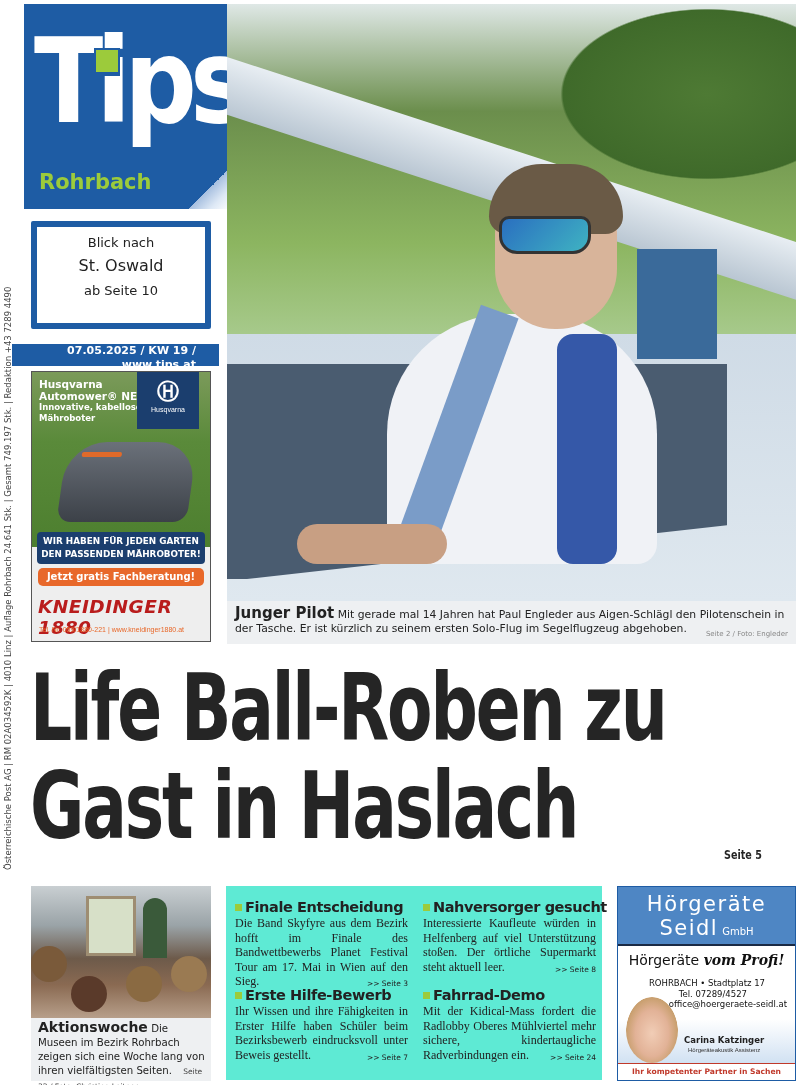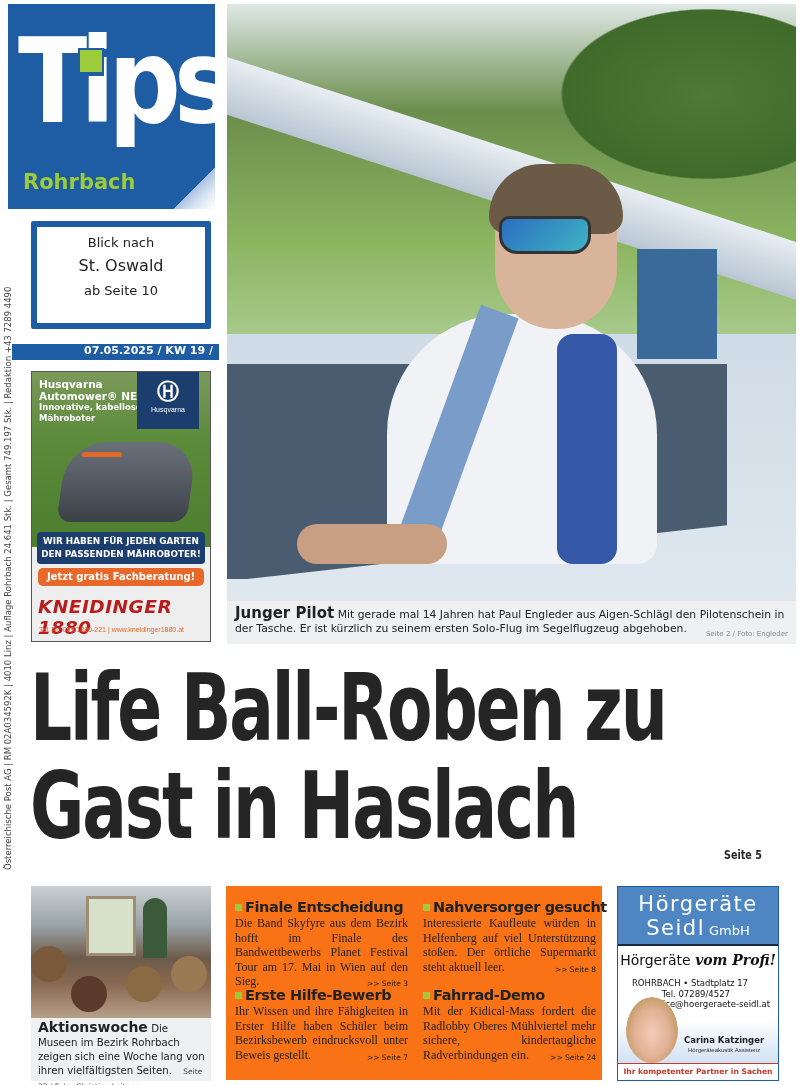--- a/index.html
+++ b/index.html
@@ -1,32 +1,32 @@
 <!DOCTYPE html>
 <html><head>
 <meta charset="utf-8">
 <style>
   * { box-sizing: border-box; margin: 0; padding: 0; }
   body { width: 800px; height: 1085px; background: #fff; position: relative; overflow: hidden; font-family: "Liberation Sans", sans-serif; color: #222; }
 
   
-  .logo { position: absolute; left: 8px; top: 4px; width: 207px; height: 205px; background: #1e5ca4; overflow: hidden; }
+  .logo { position: absolute; left: 24px; top: 4px; width: 207px; height: 205px; background: #1e5ca4; overflow: hidden; }
   .logo .tips { position: absolute; left: 10px; top: 18px; font-family: "DejaVu Sans", sans-serif; font-weight: bold; font-size: 118px; letter-spacing: -8px; color: #fff; line-height: 1; transform: scaleX(0.86); transform-origin: left top; }
   .logo .dot { position: absolute; left: 72px; top: 46px; width: 22px; height: 22px; background: #9ccb3b; }
   .logo .dot-cover { position: absolute; left: 70px; top: 44px; width: 26px; height: 28px; background: #1e5ca4; }
   .logo .region { position: absolute; left: 15px; top: 166px; font-family: "DejaVu Sans", sans-serif; font-weight: bold; font-size: 21px; color: #9ccb3b; }
   .logo .curl2 { position: absolute; right: 0; bottom: 0; width: 42px; height: 42px; background: linear-gradient(135deg, transparent 50%, #a8c0e0 50%, #dde8f5 75%, #fff 100%); }
 
   
   .blick { position: absolute; left: 31px; top: 221px; width: 180px; height: 108px; border: 6px solid #1e5ca4; border-radius: 2px; background: #fff; text-align: center; font-family: "DejaVu Sans", sans-serif; }
   .blick .l1 { font-size: 13px; margin-top: 8px; color: #222; }
   .blick .l2 { font-size: 16px; margin-top: 6px; color: #222; }
   .blick .l3 { font-size: 13px; margin-top: 8px; color: #222; }
 
-  .dateline { position: absolute; left: 12px; top: 344px; width: 207px; height: 16px; background: #1e5ca4; color: #fff; font-family: "DejaVu Sans", sans-serif; font-weight: bold; font-size: 11px; line-height: 14px; text-align: right; padding-right: 6px; }
+  .dateline { position: absolute; left: 12px; top: 344px; width: 207px; height: 22px; background: #1e5ca4; color: #fff; font-family: "DejaVu Sans", sans-serif; font-weight: bold; font-size: 11px; line-height: 14px; text-align: right; padding-right: 23px; }
 
   
   .imprint { position: absolute; left: 3px; top: 870px; width: 500px; transform: rotate(-90deg); transform-origin: left top; font-family: "DejaVu Sans", sans-serif; font-size: 8.5px; color: #444; white-space: nowrap; }
 
   
   .ad1 { position: absolute; left: 31px; top: 371px; width: 180px; height: 271px; border: 1px solid #555; background: #eee; overflow: hidden; }
   .ad1 .grass { position: absolute; left: 0; top: 0; width: 100%; height: 175px; background: linear-gradient(180deg, #7b9a5a 0%, #5a8a3a 40%, #4d7f2f 100%); }
   .ad1 .mower { position: absolute; left: 30px; top: 70px; width: 130px; height: 80px; background: linear-gradient(180deg, #6b717a, #3c4148); border-radius: 40px 40px 14px 14px; transform: skewX(-8deg); }
   .ad1 .mower::after { content: ""; position: absolute; left: 16px; top: 10px; width: 40px; height: 5px; background: #e06a2a; border-radius: 2px; }
   .ad1 .h1 { position: absolute; left: 7px; top: 6px; color: #fff; font-family: "DejaVu Sans", sans-serif; font-weight: bold; font-size: 10.5px; line-height: 12px; }
@@ -68,31 +68,31 @@
   .akt { position: absolute; left: 31px; top: 886px; width: 180px; height: 195px; background: #eef0f2; }
   .akt .img { position: absolute; left: 0; top: 0; width: 180px; height: 132px; background: linear-gradient(180deg, #c9cfd2 0%, #9aa3a7 30%, #6d5a4a 55%, #8a6a52 75%, #b79f8a 100%); overflow: hidden; }
   .akt .img .juke { position: absolute; left: 55px; top: 10px; width: 50px; height: 60px; background: #d7e0c8; border: 3px solid #9e8d72; }
   .akt .img .lady { position: absolute; left: 112px; top: 12px; width: 24px; height: 60px; background: #3a5a3a; border-radius: 12px 12px 0 0; }
   .akt .img .kid { position: absolute; width: 36px; height: 36px; border-radius: 50%; background: #7a5a3a; }
   .akt .txt { position: absolute; left: 7px; top: 134px; width: 170px; font-family: "DejaVu Sans", sans-serif; font-size: 10.2px; line-height: 14px; color: #222; }
   .akt .txt .kicker { font-weight: bold; font-size: 14px; }
   .akt .txt .src { font-size: 7.5px; color: #444; margin-left: 8px; }
 
   
-  .news { position: absolute; left: 226px; top: 886px; width: 376px; height: 194px; background: #f97316; }
+  .news { position: absolute; left: 226px; top: 886px; width: 376px; height: 194px; background: #5eead4; }
   .news .item { position: absolute; width: 173px; }
   .news .item h3 { font-family: "DejaVu Sans", sans-serif; font-weight: bold; font-size: 14.5px; line-height: 18px; color: #222; white-space: nowrap; letter-spacing: -0.4px; }
   .news .item h3 .sq { display: inline-block; width: 7px; height: 7px; background: #9ccb3b; margin-right: 3px; vertical-align: 1px; }
   .news .item p { font-family: "Liberation Serif", serif; font-size: 12px; line-height: 14.5px; color: #222; text-align: justify; }
   .news .item p .ref { font-family: "DejaVu Sans", sans-serif; font-size: 7.5px; float: right; margin-top: 3px; }
 
   
-  .ad2 { position: absolute; left: 617px; top: 886px; width: 162px; height: 195px; border: 1px solid #1e5ca4; background: #fff; overflow: hidden; }
+  .ad2 { position: absolute; left: 617px; top: 886px; width: 179px; height: 195px; border: 1px solid #1e5ca4; background: #fff; overflow: hidden; }
   .ad2 .top { height: 59px; background: #4e86c4; border-bottom: 2px solid #1a2a44; color: #fff; text-align: center; font-family: "DejaVu Sans", sans-serif; font-size: 21px; line-height: 24px; letter-spacing: 1.5px; padding-top: 5px; }
-  .ad2 .top .gmbh { font-size: 13px; letter-spacing: 0; margin-left: 4px; }
+  .ad2 .top .gmbh { font-size: 10px; letter-spacing: 0; margin-left: 4px; }
   .ad2 .slogan { margin-top: 6px; text-align: center; font-family: "DejaVu Sans", sans-serif; font-size: 14px; color: #111; }
   .ad2 .slogan i { font-family: "DejaVu Serif", serif; font-weight: bold; margin-top: 44px; }
   .ad2 .addr { position: absolute; right: 8px; top: 91px; text-align: right; font-family: "DejaVu Sans", sans-serif; font-size: 8.5px; line-height: 10.5px; color: #111; }
   .ad2 .addr .a1 { margin-right: 22px; }
   .ad2 .addr .a2 { margin-right: 40px; }
   .ad2 .lower { position: absolute; left: 0; top: 132px; width: 100%; height: 46px; background: linear-gradient(180deg, #fff, #cfe0f2); }
   .ad2 .face { position: absolute; left: 8px; top: 110px; width: 52px; height: 66px; background: radial-gradient(ellipse at 50% 55%, #f1cdb6 0%, #e2b297 45%, #c89f6e 70%, transparent 72%); border-radius: 50%; }
   .ad2 .name { position: absolute; left: 66px; top: 148px; font-family: "DejaVu Sans", sans-serif; font-weight: bold; font-size: 8.5px; color: #222; }
   .ad2 .role { position: absolute; left: 70px; top: 160px; font-size: 6px; color: #333; }
   .ad2 .foot { position: absolute; left: 0; bottom: 0; width: 100%; height: 17px; border-top: 1px solid #c0392b; text-align: center; font-family: "DejaVu Sans", sans-serif; font-weight: bold; font-size: 7.6px; line-height: 16px; color: #c0392b; background: #fff; }

